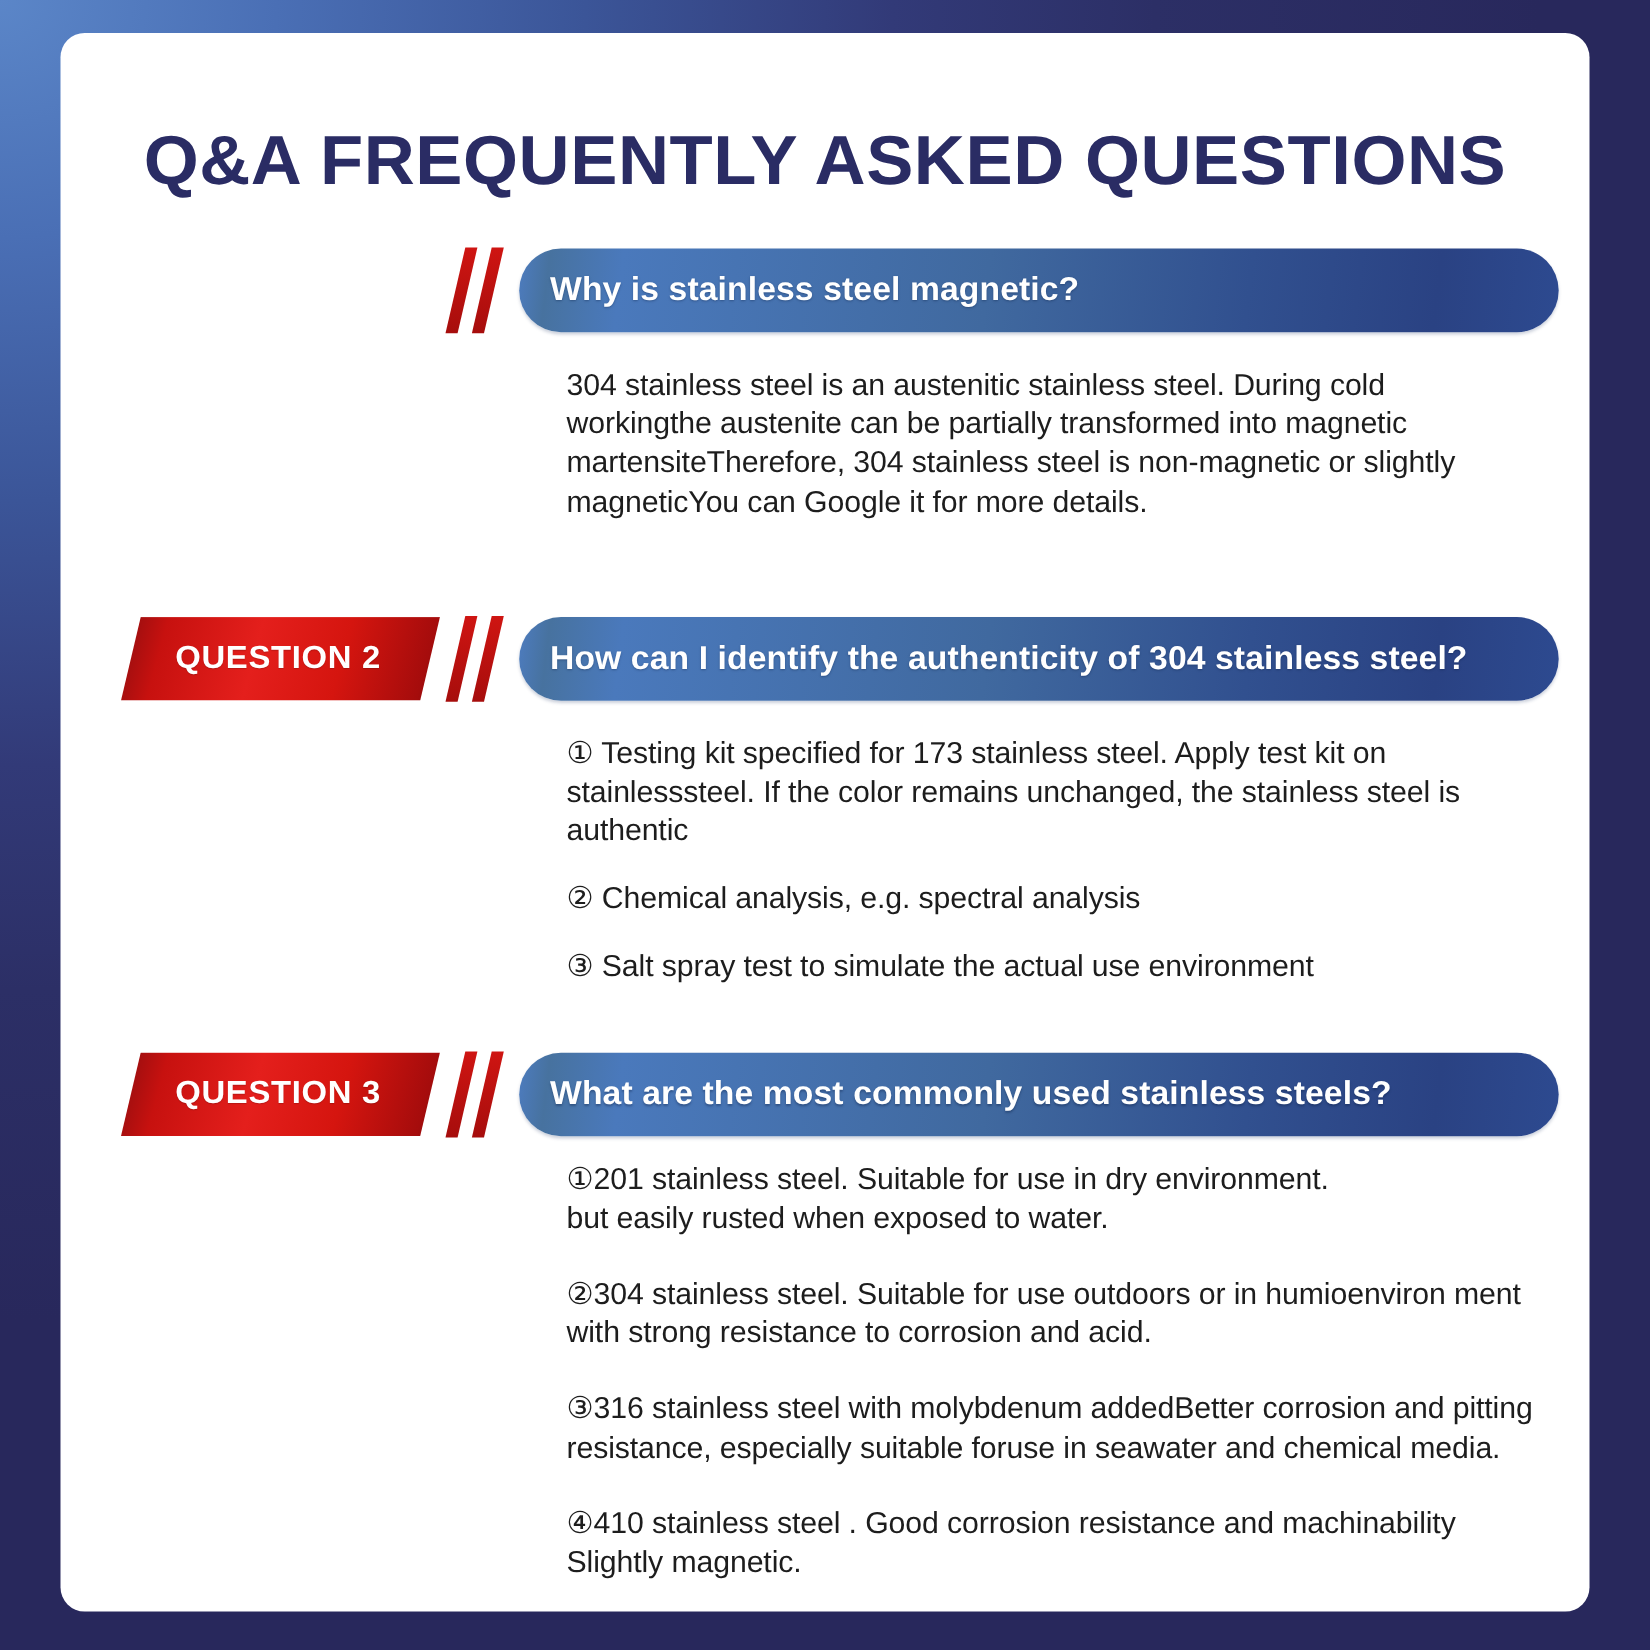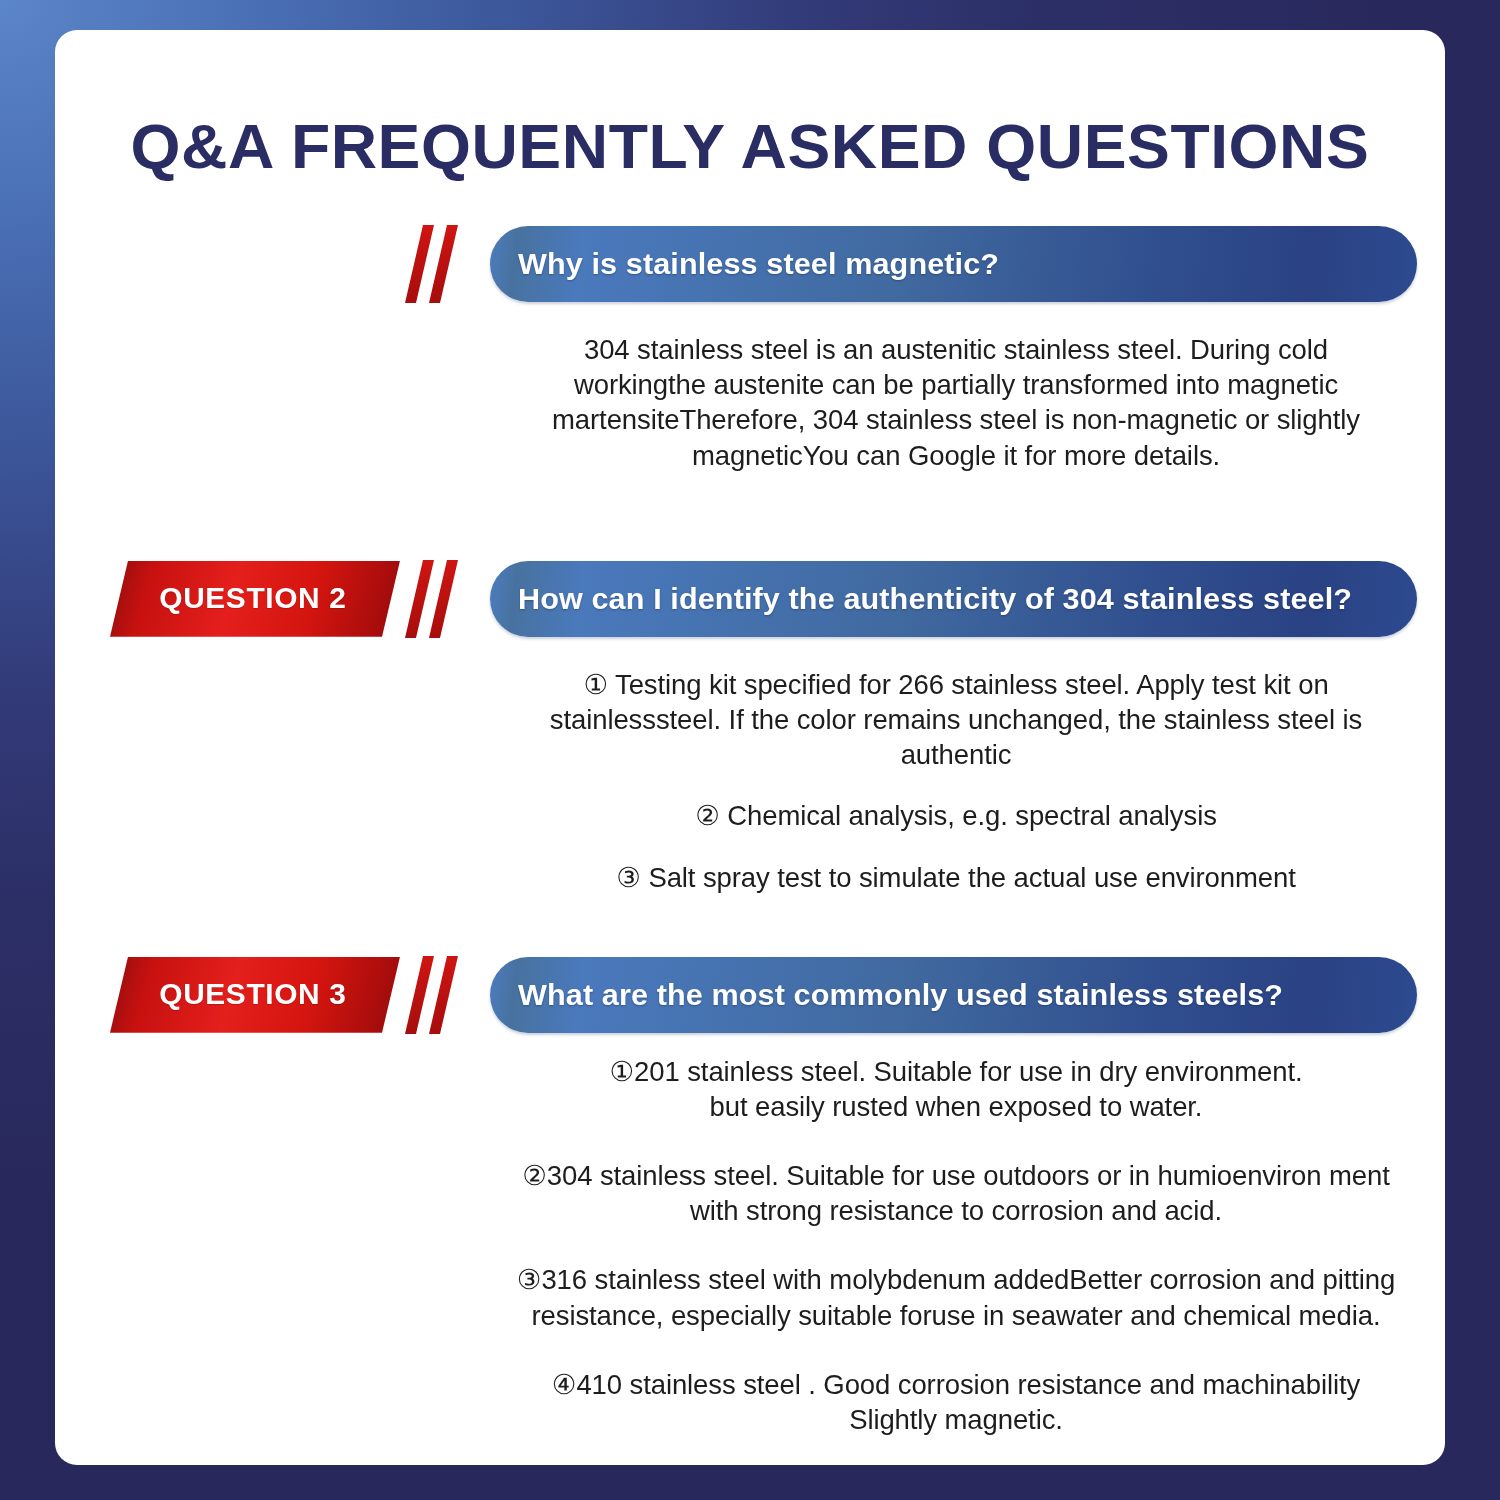--- a/index.html
+++ b/index.html
@@ -106,21 +106,21 @@
     height: 78px;
     background: linear-gradient(180deg, #cf1512 0%, #a60d0c 100%);
     transform: skewX(-13deg);
   }
   .q-slashes .slash.s1 { left: 6px; }
   .q-slashes .slash.s2 { left: 30px; }
 
   
   .q-pill {
     position: absolute;
-    left: 380px;
+    left: 362px;
     right: 0;
     top: 0;
     height: 76px;
     border-radius: 38px;
     background: linear-gradient(97deg, #4d7cc0 0%, #47729f 3%, #4a79bc 10%,
                                         #40699f 45%, #31508f 70%, #2a4283 88%, #2d4a90 100%);
     display: flex;
     align-items: center;
     padding-left: 28px;
     box-shadow: 0 2px 3px rgba(20,40,90,0.22);
@@ -136,21 +136,20 @@
     transform-origin: left center;
     white-space: nowrap;
     text-shadow: 0 1px 2px rgba(10,25,60,0.35);
   }
 
   
   .q-body {
     margin-left: 460px;
     margin-right: 48px;
     padding-top: 28px;
-    text-align: center;
   }
   .q-para {
     color: #1d1d1d;
     font-size: 27.5px;
     line-height: 1.28;
     font-family: "Liberation Sans Narrow", "Liberation Sans", sans-serif;
     letter-spacing: -0.1px;
     white-space: pre-line;
   }
   .q-para + .q-para { margin-top: 26px; }
@@ -196,21 +195,21 @@
         </div>
         <div class="q-slashes">
           <span class="slash s1"></span>
           <span class="slash s2"></span>
         </div>
         <div class="q-pill">
           <span class="q-pill-label">How can I identify the authenticity of 304 stainless steel?</span>
         </div>
       </div>
       <div class="q-body">
-        <p class="q-para">① Testing kit specified for 266 stainless steel. Apply test kit on stainlesssteel. If the color remains unchanged, the stainless steel is authentic</p>
+        <p class="q-para">① Testing kit specified for 173 stainless steel. Apply test kit on stainlesssteel. If the color remains unchanged, the stainless steel is authentic</p>
         <p class="q-para">② Chemical analysis, e.g. spectral analysis</p>
         <p class="q-para">③ Salt spray test to simulate the actual use environment</p>
       </div>
     </div>
 
     <div class="qa-block q3">
       <div class="q-header">
         <div class="q-badge">
           <span class="q-badge-label">QUESTION 3</span>
         </div>

